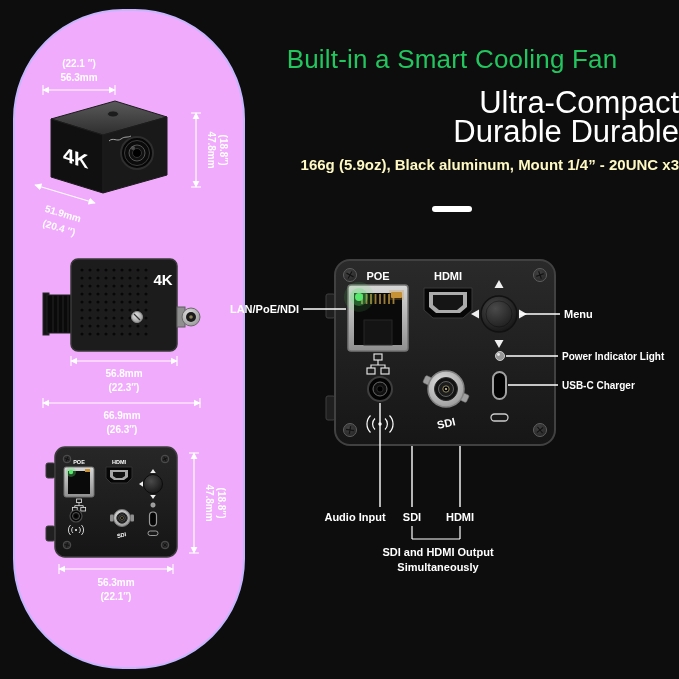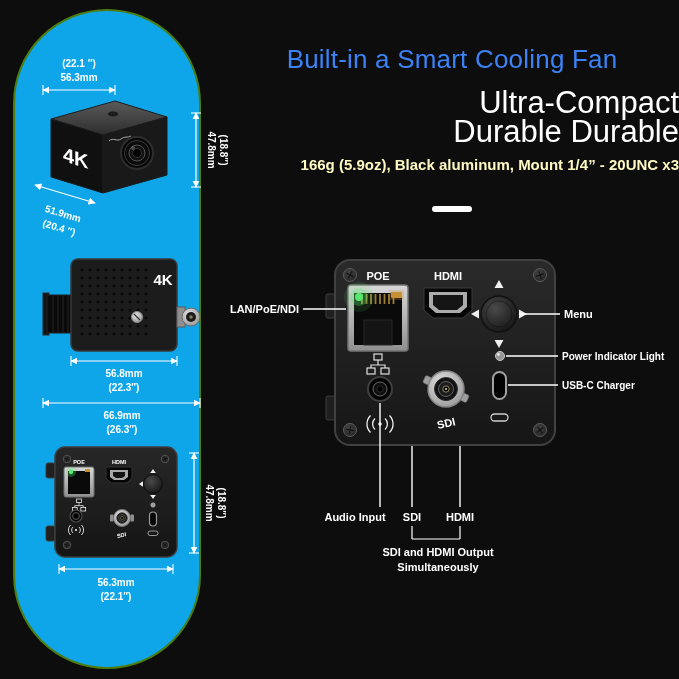--- a/index.html
+++ b/index.html
@@ -1,23 +1,23 @@
 <!DOCTYPE html>
 <html><head>
 <meta charset="utf-8">
 <style>
   *{box-sizing:border-box;margin:0;padding:0}
   html,body{background:#000}
   .stage{position:relative;width:679px;height:679px;background:#0d0d0d;overflow:hidden;
           font-family:"Liberation Sans",sans-serif}
-  .left-capsule{position:absolute;left:13px;top:9px;width:188px;height:660px;
-          border:2px solid #4d7c0f;border-radius:110px;background:#0ea5e9}
+  .left-capsule{position:absolute;left:13px;top:9px;width:232px;height:660px;
+          border:2px solid #c4b5fd;border-radius:110px;background:#f0abfc}
   .left-capsule svg{position:absolute;left:0;top:0}
   .right-col{position:absolute;left:225px;top:0;width:454px;height:679px}
-  .title{position:absolute;left:0;right:0;top:44px;text-align:center;color:#3b82f6;
+  .title{position:absolute;left:0;right:0;top:44px;text-align:center;color:#22c55e;
           font-size:26px;font-weight:500;letter-spacing:.2px}
   .subtitle{position:absolute;left:0;right:0;top:88px;text-align:right;color:#fff;
           font-size:31px;font-weight:400;line-height:29px}
   .specs{position:absolute;left:0;right:0;top:156px;text-align:right;color:#fef9c3;
           font-size:15px;font-weight:700}
   .divider{position:absolute;left:50%;top:206px;width:40px;height:6px;margin-left:-20px;
           background:#fff;border-radius:3px}
   .diagram{position:absolute;left:0;top:250px}
   svg{overflow:visible;display:block}
   svg text{font-family:"Liberation Sans",sans-serif;fill:#fff}

